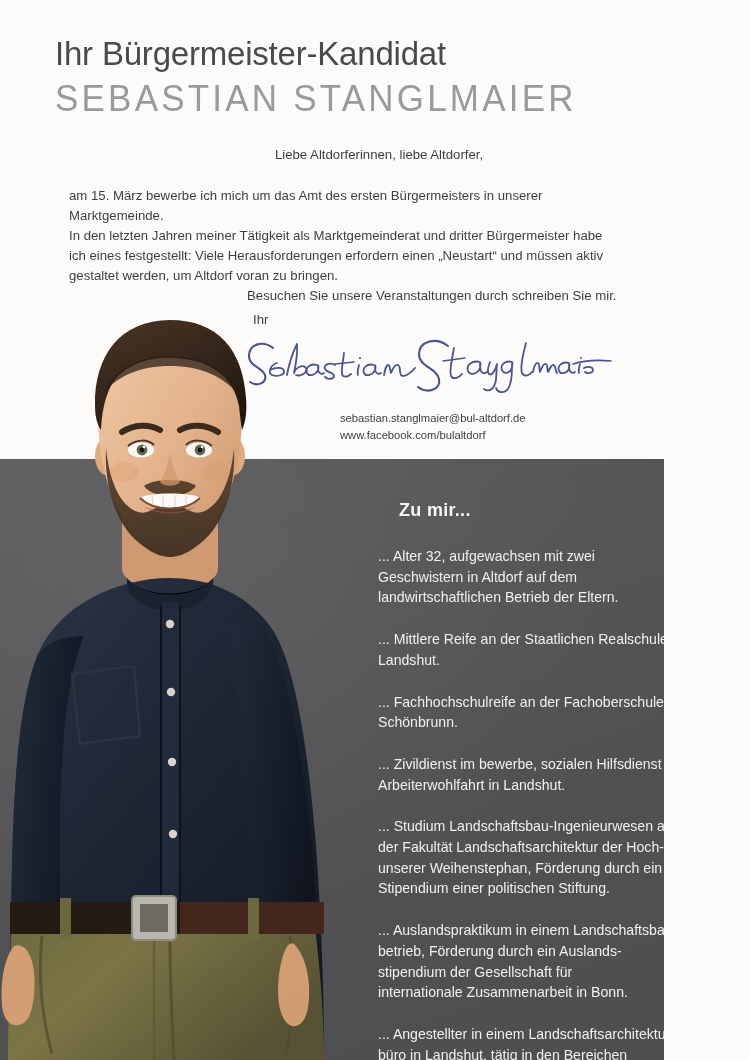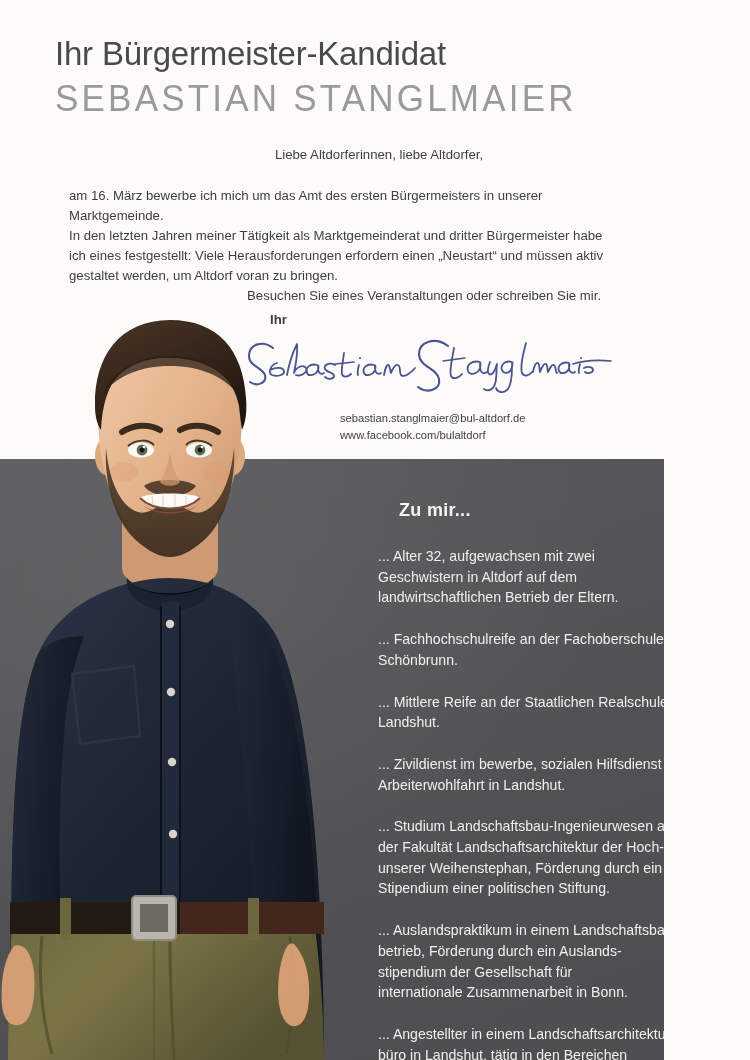--- a/index.html
+++ b/index.html
@@ -69,24 +69,23 @@
   }
   .letter .salutation{ margin-bottom:21px;text-align:center; }
   .letter p{ margin:0; }
   .letter .indent{
     margin-left:178px;
   }
 
   
   .sign-ihr{
     position:absolute;
-    left:270px; top:312px;
+    left:253px; top:312px;
     font-size:13.2px;
     color:#3f3f3f;
-    font-weight:bold;
   }
   .signature{
     position:absolute;
     left:243px; top:334px;
     width:340px; height:62px;
   }
   .signature svg{ display:block; width:100%; height:100%; overflow:visible; }
 
   .contact{
     position:absolute;
@@ -138,26 +137,26 @@
 
   <div class="dark-band"></div>
 
   <div class="header">
     <div class="title-main">Ihr Bürgermeister-Kandidat</div>
     <div class="title-name">SEBASTIAN STANGLMAIER</div>
   </div>
 
   <div class="letter">
     <p class="salutation">Liebe Altdorferinnen, liebe Altdorfer,</p>
-    <p style="white-space:pre-line">am 16. März bewerbe ich mich um das Amt des ersten Bürgermeisters in unserer
+    <p style="white-space:pre-line">am 15. März bewerbe ich mich um das Amt des ersten Bürgermeisters in unserer
 Marktgemeinde.</p>
     <p style="white-space:pre-line">In den letzten Jahren meiner Tätigkeit als Marktgemeinderat und dritter Bürgermeister habe
 ich eines festgestellt: Viele Herausforderungen erfordern einen „Neustart“ und müssen aktiv
 gestaltet werden, um Altdorf voran zu bringen.</p>
-    <p class="indent">Besuchen Sie eines Veranstaltungen oder schreiben Sie mir.</p>
+    <p class="indent">Besuchen Sie unsere Veranstaltungen durch schreiben Sie mir.</p>
   </div>
 
   <div class="sign-ihr">Ihr</div>
 
   <div class="signature">
     <svg viewBox="0 0 340 62" preserveAspectRatio="none" aria-hidden="true">
       <g fill="none" stroke="#4a5490" stroke-linecap="round" stroke-linejoin="round">
 
         <path d="M30 14 C20 6,7 10,6 21 C5 32,19 33,22 41 C24 49,14 53,7 48" stroke-width="2.1"></path>
 
@@ -356,24 +355,24 @@
       <ellipse cx="130" cy="166" rx="14" ry="10" fill="#d99a70" opacity=".35"></ellipse>
       <ellipse cx="222" cy="166" rx="14" ry="10" fill="#d99a70" opacity=".35"></ellipse>
     </svg>
   </div>
 
   <div class="bio">
     <div class="bio-heading">Zu mir...</div>
     <div class="bio-item">... Alter 32, aufgewachsen mit zwei
 Geschwistern in Altdorf auf dem
 landwirtschaftlichen Betrieb der Eltern.</div>
+    <div class="bio-item">... Mittlere Reife an der Staatlichen Realschule
+Landshut.</div>
     <div class="bio-item">... Fachhochschulreife an der Fachoberschule
 Schönbrunn.</div>
-    <div class="bio-item">... Mittlere Reife an der Staatlichen Realschule
-Landshut.</div>
     <div class="bio-item">... Zivildienst im bewerbe, sozialen Hilfsdienst der
 Arbeiterwohlfahrt in Landshut.</div>
     <div class="bio-item">... Studium Landschaftsbau-Ingenieurwesen an
 der Fakultät Landschaftsarchitektur der Hoch-
 unserer Weihenstephan, Förderung durch ein
 Stipendium einer politischen Stiftung.</div>
     <div class="bio-item">... Auslandspraktikum in einem Landschaftsbau-
 betrieb, Förderung durch ein Auslands-
 stipendium der Gesellschaft für
 internationale Zusammenarbeit in Bonn.</div>

